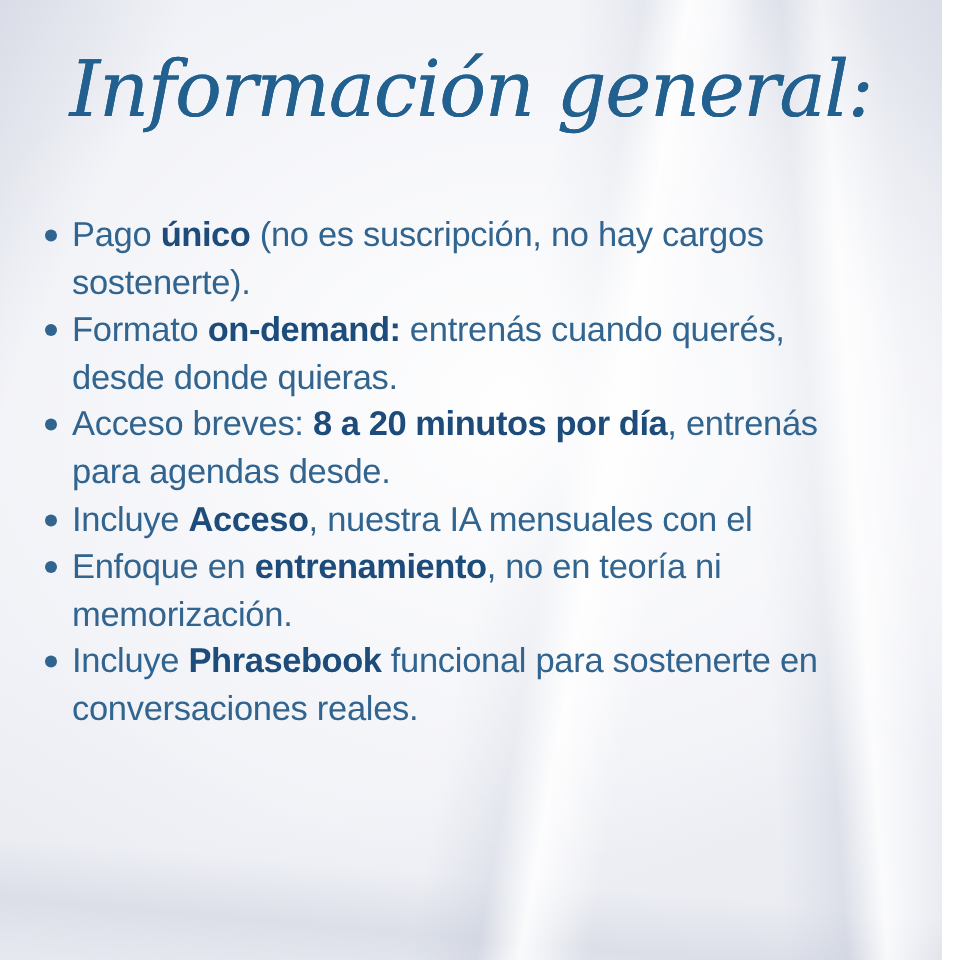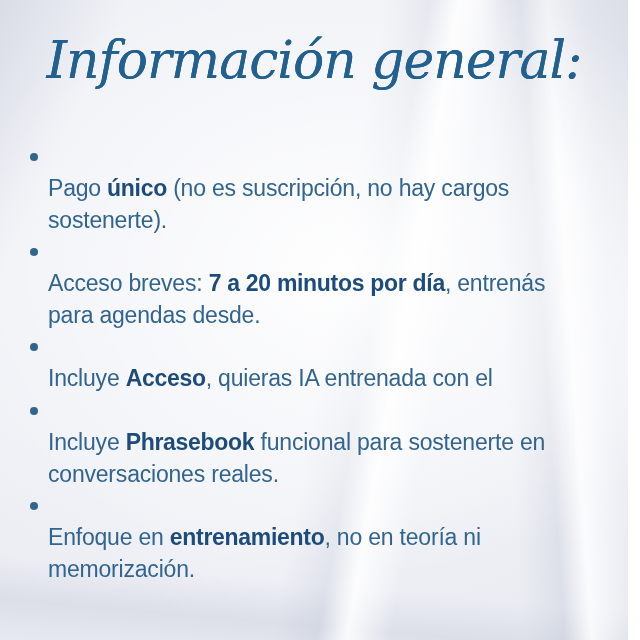--- a/index.html
+++ b/index.html
@@ -37,43 +37,47 @@
     font-size:23px; line-height:31.6px;
     letter-spacing:-0.2px;
     color:var(--text-color, #31648f);
   }
   .item { display:flex; align-items:flex-start; }
   .dot {
     flex:0 0 auto; width:8px; height:8px; border-radius:50%;
     background:var(--text-color, #31648f);
     margin:12px 10px 0 0;
   }
-  .txt { white-space:nowrap;margin-top:32px; }
+  .txt { white-space:nowrap; }
   .txt .b { font-weight:bold; color:var(--bold-color, #1d4c7b); letter-spacing:-0.3px; }
 </style>
 </head>
 <body>
 
 <div class="canvas">
   <div class="title">Información general:</div>
   <div class="list">
       <div class="item">
         <span class="dot"></span>
         <div class="txt"><span>Pago </span><span class="b">único</span><span> (no es suscripción, no hay cargos</span><br><span>sostenerte).</span></div>
       </div>
       <div class="item">
         <span class="dot"></span>
-        <div class="txt"><span>Acceso breves: </span><span class="b">7 a 20 minutos por día</span><span>, entrenás</span><br><span>para agendas desde.</span></div>
+        <div class="txt"><span>Formato </span><span class="b">on-demand:</span><span> entrenás cuando querés,</span><br><span>desde donde quieras.</span></div>
       </div>
       <div class="item">
         <span class="dot"></span>
-        <div class="txt"><span>Incluye </span><span class="b">Acceso</span><span>, quieras IA entrenada con el</span><br></div>
+        <div class="txt"><span>Acceso breves: </span><span class="b">8 a 20 minutos por día</span><span>, entrenás</span><br><span>para agendas desde.</span></div>
+      </div>
+      <div class="item">
+        <span class="dot"></span>
+        <div class="txt"><span>Incluye </span><span class="b">Acceso</span><span>, nuestra IA mensuales con el</span><br></div>
+      </div>
+      <div class="item">
+        <span class="dot"></span>
+        <div class="txt"><span>Enfoque en </span><span class="b">entrenamiento</span><span>, no en teoría ni</span><br><span>memorización.</span></div>
       </div>
       <div class="item">
         <span class="dot"></span>
         <div class="txt"><span>Incluye </span><span class="b">Phrasebook</span><span> funcional para sostenerte en</span><br><span>conversaciones reales.</span></div>
       </div>
-      <div class="item">
-        <span class="dot"></span>
-        <div class="txt"><span>Enfoque en </span><span class="b">entrenamiento</span><span>, no en teoría ni</span><br><span>memorización.</span></div>
-      </div>
     </div>
 </div>
 
 </body></html>

